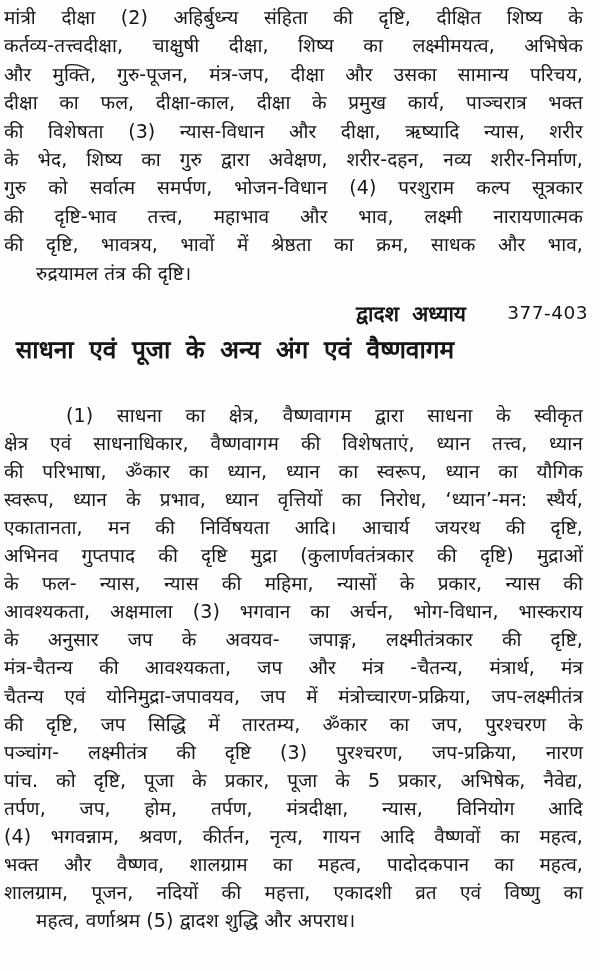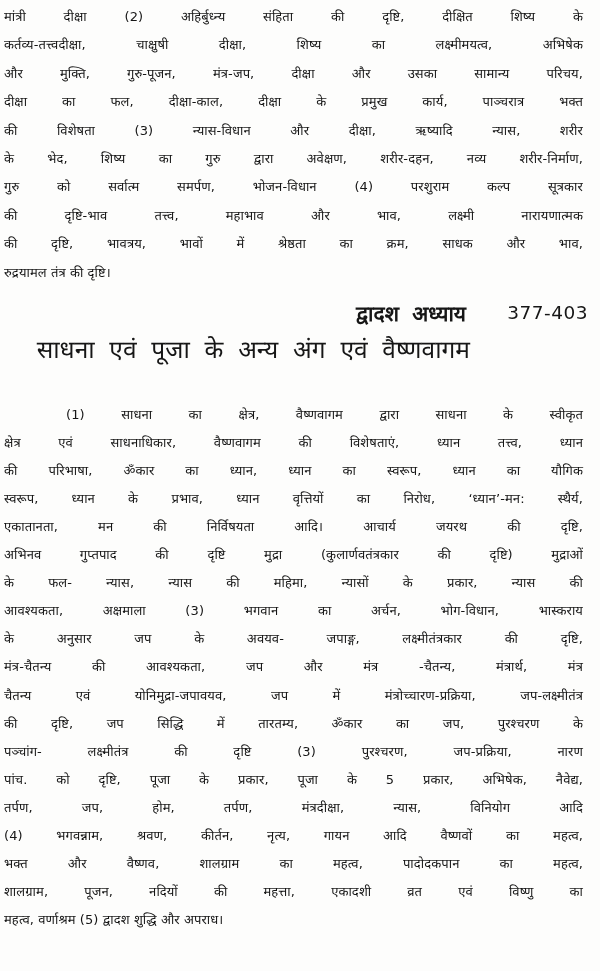--- a/index.html
+++ b/index.html
@@ -6,40 +6,40 @@
   * { margin:0; padding:0; box-sizing:border-box; }
   html,body { width:600px; background:#fff; }
   body { font-family:"DejaVu Sans", sans-serif; }
   .page {
     position:relative; width:600px; height:971px;
     background:var(--paper); color:var(--ink);
     overflow:hidden; padding-top:3px;
   }
   .para { padding-left:4px; padding-right:17px; }
   .tline {
-    font-size:13px; line-height:28.4px;
+    font-size:19px; line-height:28.4px;
     text-align:justify; text-align-last:justify;
     white-space:normal; letter-spacing:0.1px;
   }
   .para2 .tline { line-height:28.05px; }
-  .tline.endline { text-align:center; text-align-last:left; }
+  .tline.endline { text-align:center; text-align-last:left;margin-left:32px; }
   .indent-first .tline:first-child { text-indent:62px; }
   .chapter-head { position:relative; margin-top:13px; }
   .page-range {
     position:absolute; top:2px; right:12px;
     font-size:18.5px; letter-spacing:0.5px;
   }
   .chapter-title {
     width:466px; text-align:right;
     font-weight:bold; font-size:21px; line-height:28px;
     word-spacing:6px;
   }
   .chapter-subtitle {
-    width:470px; text-align:right;
-    font-weight:normal; font-size:24.5px; line-height:34px;
+    width:470px; text-align:center;
+    font-weight:bold; font-size:24.5px; line-height:34px;
     margin-top:5px; word-spacing:7px;
   }
   .para2 { margin-top:34px; }
 </style>
 </head>
 <body>
 
 <div class="page">
 
   <div class="para para1">

